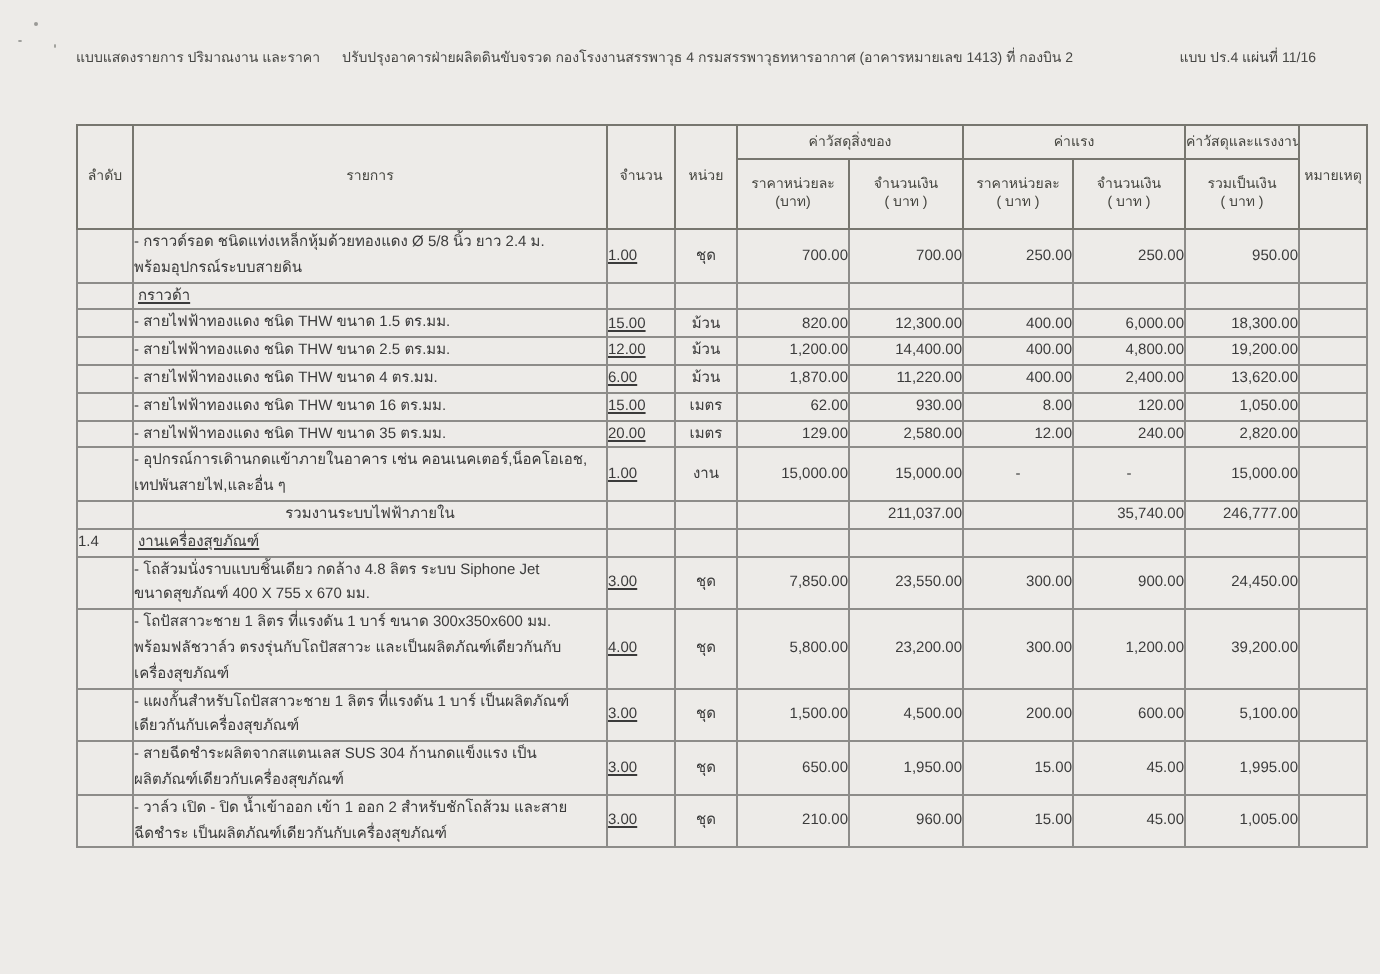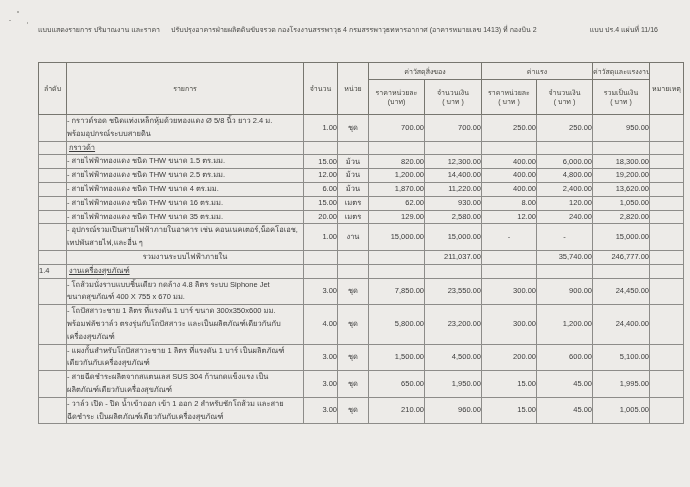--- a/index.html
+++ b/index.html
@@ -45,21 +45,21 @@
   }
   thead .group-row td{height:16px;}
   thead .label-row td{height:34px;}
   thead td.nowrap{white-space:nowrap;}
   tbody td{line-height:12.5px;}
   .cell-no{text-align:left;padding-right:3px;}
   .cell-desc{text-align:left;padding-left:4px;padding-right:2px;}
   .cell-desc .desc-line{line-height:12.8px;white-space:nowrap;}
   .cell-desc.section .desc-line{text-decoration:underline;padding-left:2px;}
   .cell-desc.summary{text-align:center;padding-left:0;}
-  .cell-qty{text-align:right;padding-right:4px;}
+  .cell-qty{text-align:left;padding-right:4px;text-decoration:underline;}
   .cell-unit{text-align:center;}
   .money{text-align:right;padding-right:5px;}
   .money.dash{text-align:center;padding-right:0;}
 </style>
 </head>
 <body>
 
 <div class="speck s1"></div>
 <div class="speck s2"></div>
 <div class="speck s3"></div>
@@ -213,21 +213,21 @@
     <td class="money">129.00</td>
     <td class="money">2,580.00</td>
     <td class="money">12.00</td>
     <td class="money">240.00</td>
     <td class="money">2,820.00</td>
     <td></td>
   </tr>
       <tr>
     <td class="cell-no"></td>
     <td class="cell-desc">
-          <div class="desc-line">- อุปกรณ์รวมเปินสายไฟฟ้าภายในอาคาร เช่น คอนเนคเตอร์,น็อคโอเอช,</div>
+          <div class="desc-line">- อุปกรณ์การเดิานกดแข้าภายในอาคาร เช่น คอนเนคเตอร์,น็อคโอเอช,</div>
           <div class="desc-line">เทปพันสายไฟ,และอื่น ๆ</div>
         </td>
     <td class="cell-qty">1.00</td>
     <td class="cell-unit">งาน</td>
     <td class="money">15,000.00</td>
     <td class="money">15,000.00</td>
     <td class="money dash">-</td>
     <td class="money dash">-</td>
     <td class="money">15,000.00</td>
     <td></td>
@@ -281,21 +281,21 @@
           <div class="desc-line">- โถปัสสาวะชาย 1 ลิตร ที่แรงดัน 1 บาร์ ขนาด 300x350x600 มม.</div>
           <div class="desc-line">พร้อมฟลัชวาล์ว ตรงรุ่นกับโถปัสสาวะ และเป็นผลิตภัณฑ์เดียวกันกับ</div>
           <div class="desc-line">เครื่องสุขภัณฑ์</div>
         </td>
     <td class="cell-qty">4.00</td>
     <td class="cell-unit">ชุด</td>
     <td class="money">5,800.00</td>
     <td class="money">23,200.00</td>
     <td class="money">300.00</td>
     <td class="money">1,200.00</td>
-    <td class="money">24,400.00</td>
+    <td class="money">39,200.00</td>
     <td></td>
   </tr>
       <tr>
     <td class="cell-no"></td>
     <td class="cell-desc">
           <div class="desc-line">- แผงกั้นสำหรับโถปัสสาวะชาย 1 ลิตร ที่แรงดัน 1 บาร์ เป็นผลิตภัณฑ์</div>
           <div class="desc-line">เดียวกันกับเครื่องสุขภัณฑ์</div>
         </td>
     <td class="cell-qty">3.00</td>
     <td class="cell-unit">ชุด</td>

